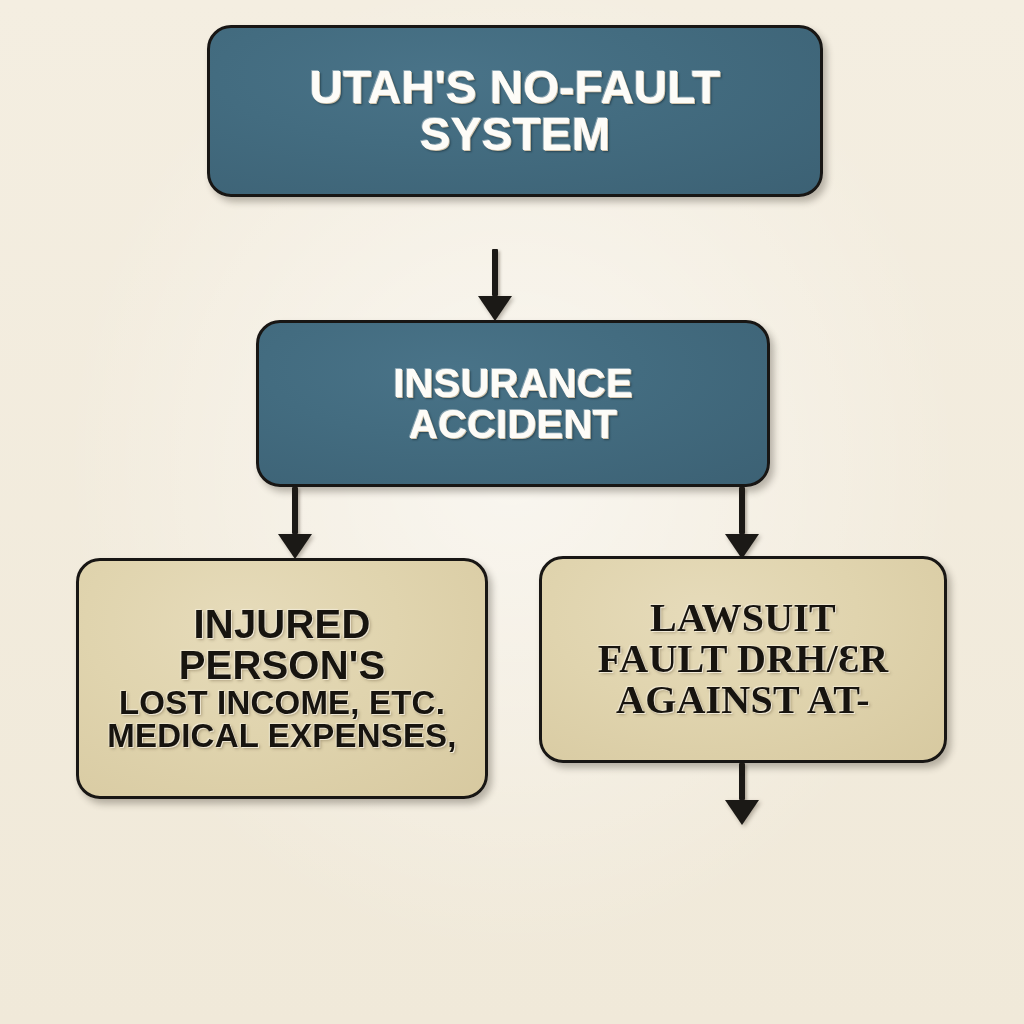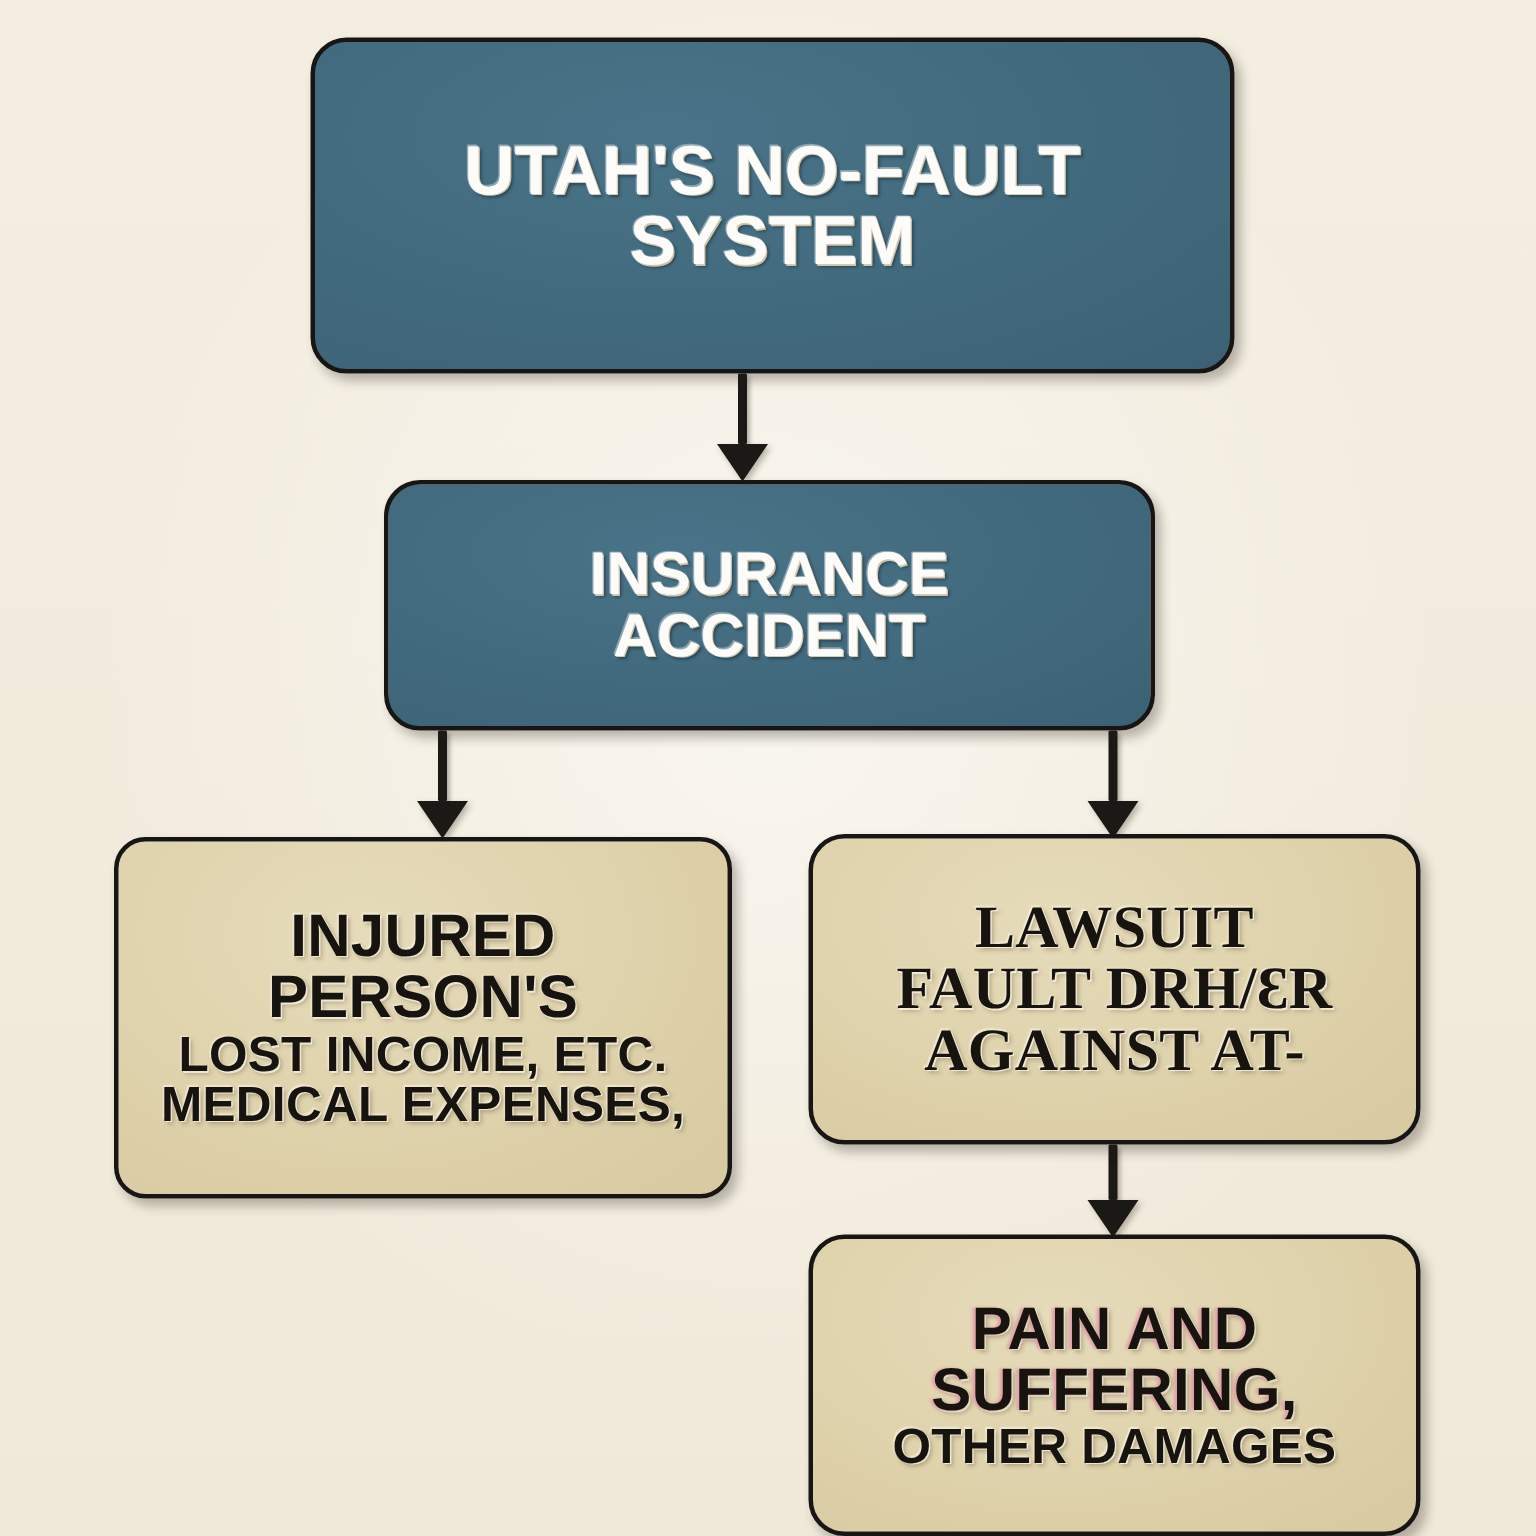--- a/index.html
+++ b/index.html
@@ -115,21 +115,21 @@
     border-right: 17px solid transparent;
     border-top: 25px solid #1b1916;
     filter: drop-shadow(2px 2px 2px rgba(60,48,34,0.35));
   }
 </style>
 </head>
 <body>
 
 <div id="canvas">
 
-  <div class="node teal" style="left:207px; top:25px; width:616px; height:224px;">
+  <div class="node teal" style="left:207px; top:25px; width:616px; height:172px;">
     <span class="line big">UTAH'S NO-FAULT</span>
     <span class="line big">SYSTEM</span>
   </div>
 
   <div class="conn" style="left:475px; top:249px; width:40px; height:72px;">
     <div class="stem" style="height:47px;"></div>
     <div class="head" style="top:47px;"></div>
   </div>
 
   <div class="node teal" style="left:256px; top:320px; width:514px; height:167px;">
@@ -140,37 +140,32 @@
   <div class="conn" style="left:275px; top:487px; width:40px; height:72px;">
     <div class="stem" style="height:47px;"></div>
     <div class="head" style="top:47px;"></div>
   </div>
 
   <div class="conn" style="left:722px; top:487px; width:40px; height:72px;">
     <div class="stem" style="height:47px;"></div>
     <div class="head" style="top:47px;"></div>
   </div>
 
-  <div class="node tan" style="left:76px; top:558px; width:412px; height:241px;border-radius:21px;">
+  <div class="node tan" style="left:76px; top:558px; width:412px; height:241px;">
     <span class="line mid">INJURED</span>
     <span class="line mid">PERSON'S</span>
     <span class="line small">LOST INCOME, ETC.</span>
     <span class="line small">MEDICAL EXPENSES,</span>
   </div>
 
   <div class="node tan" style="left:539px; top:556px; width:408px; height:207px;font-family:Liberation Serif, serif;">
     <span class="line mid">LAWSUIT</span>
     <span class="line mid">FAULT DRH/ƐR</span>
     <span class="line mid">AGAINST AT-</span>
   </div>
 
   <div class="conn" style="left:722px; top:763px; width:40px; height:62px;">
     <div class="stem" style="height:37px;"></div>
     <div class="head" style="top:37px;"></div>
   </div>
 
-  <div class="node tan" style="left:539px; top:823px; width:408px; height:201px; border-bottom-left-radius:24px; border-bottom-right-radius:24px;">
-    <span class="line mid fringe">PAIN AND</span>
-    <span class="line mid fringe">SUFFERING,</span>
-    <span class="line small">OTHER DAMAGES</span>
-  </div>
 
 </div>
 
 </body></html>

